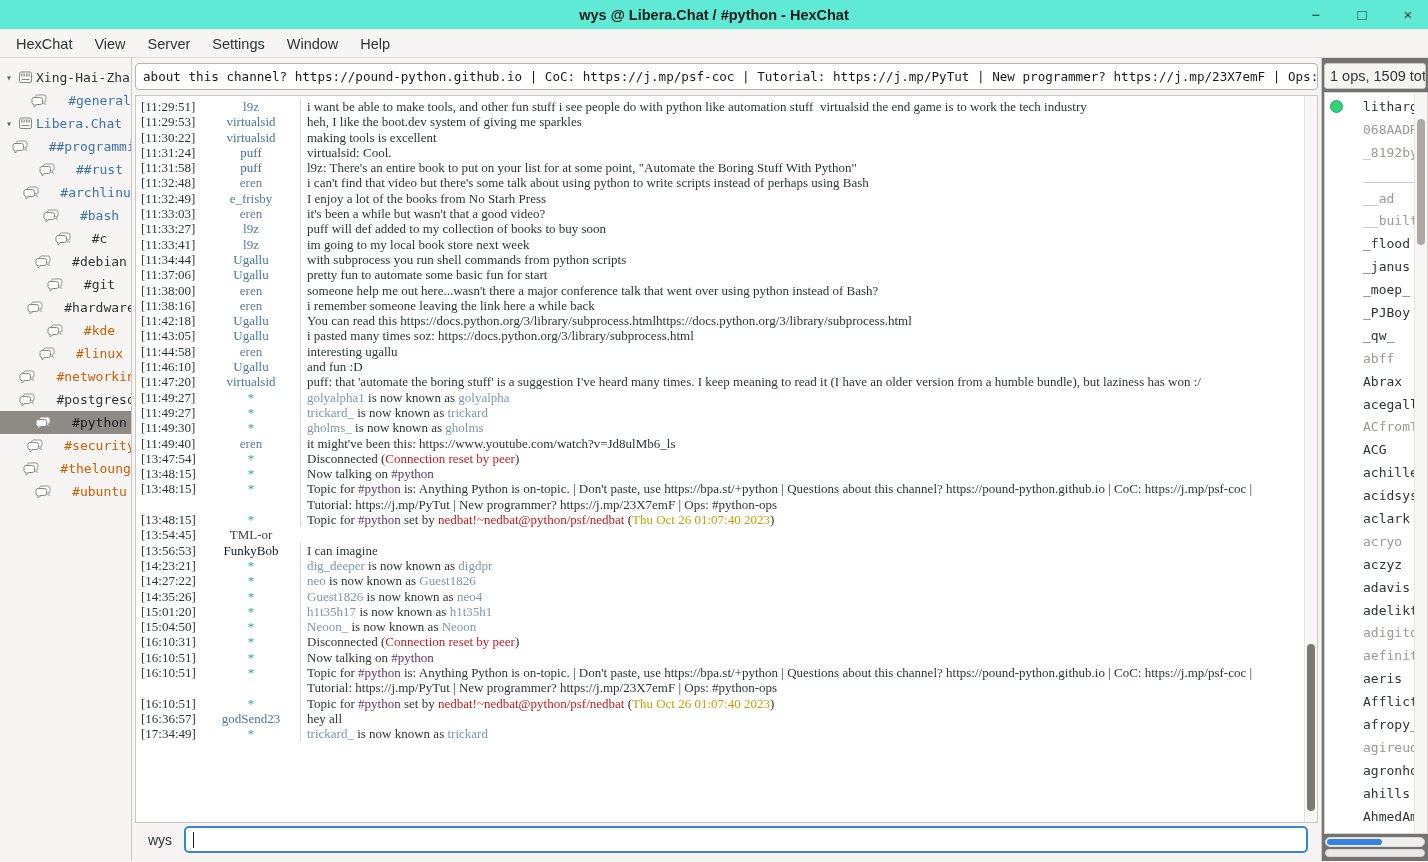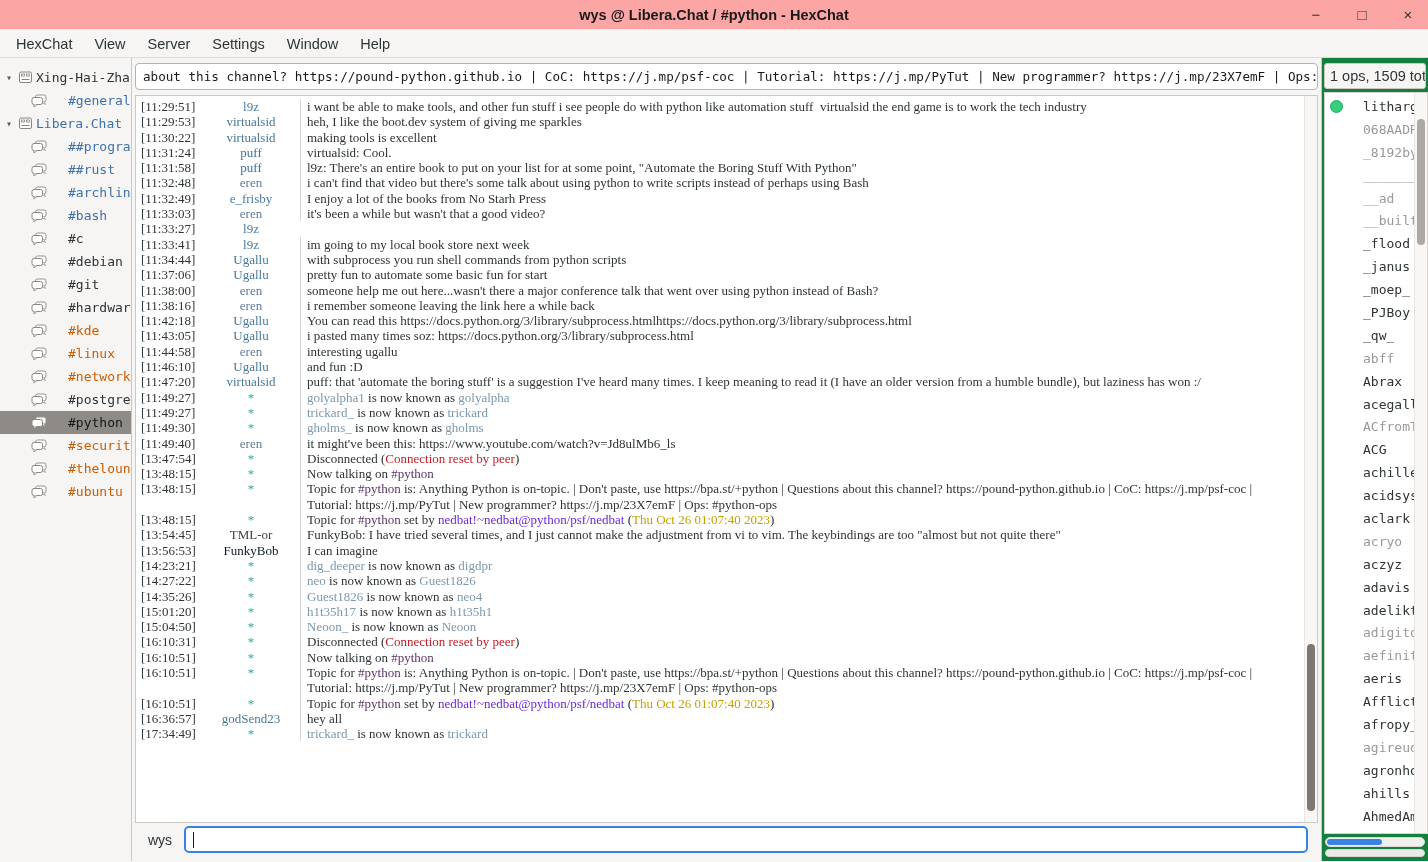--- a/index.html
+++ b/index.html
@@ -1,75 +1,75 @@
 <!DOCTYPE html>
 <html><head>
 <meta charset="utf-8">
 <style>
   * { margin:0; padding:0; box-sizing:border-box; }
   html,body { width:1428px; height:862px; overflow:hidden;
     font-family:"Liberation Sans",sans-serif; background:#f6f5f4; color:#2e3436; }
 
   
-  .titlebar { height:30px; background:#fca5a5; display:flex; align-items:center; position:relative;
+  .titlebar { height:30px; background:#5eead4; display:flex; align-items:center; position:relative;
     border-bottom:1px solid #eceae8; }
   .title { flex:1; text-align:center; font-weight:bold; font-size:14.5px; color:#19191a; }
   .win-controls { position:absolute; right:12px; top:0; height:100%; display:flex; align-items:center; gap:30px; }
   .win-btn { font-size:15px; color:#2e3436; width:16px; text-align:center; line-height:16px; }
 
   
   .menubar { height:28px; background:#f6f5f4; display:flex; align-items:center; padding-left:5px;
     border-bottom:1px solid #dedad6; }
   .menu-item { padding:4px 11px; font-size:14.5px; color:#2e3436; }
 
   
   .content { display:flex; height:803px; }
 
   
   .tree-panel { width:132px; border-right:1px solid #cdc7c2; background:#f6f5f4; padding-top:8px;
     font-family:"DejaVu Sans Mono",monospace; font-size:13px; overflow:hidden; flex:none; }
   .tree-row { height:23px; display:flex; align-items:center; white-space:nowrap; overflow:hidden; }
   .tree-row.server { padding-left:3px; gap:3px; }
-  .tree-row.channel { padding-left:31px; gap:21px; }
+  .tree-row.channel { padding-left:31px; gap:21px;justify-content:center; }
   .tree-row.sel { background:#8e8b87; }
   .tree-row.sel .tree-label { color:#161616; }
   .expander { width:12px; font-size:10px; color:#5f5b57; text-align:center; flex:none; }
   .tree-ico { flex:none; display:flex; }
   .c-default { color:#2e3436; } .c-blue { color:#3d71ad; } .c-red { color:#ce5c00; }
 
   
   .main-col { flex:1; min-width:0; display:flex; flex-direction:column; background:#f6f5f4; padding:5px 3px 0 3px; }
   .topicbar { height:27px; flex:none; background:#fff; border:1px solid #b8b2ab; border-radius:4px;
     font-family:"DejaVu Sans Mono",monospace; font-size:12.6px; color:#1a1a1a;
     display:flex; align-items:center; padding:0 7px; white-space:nowrap; overflow:hidden; margin-bottom:5px; }
 
   .chat-wrap { flex:1; position:relative; background:#fff; border:1px solid #cdc7c2; overflow:hidden; }
   .chat { position:absolute; left:0; top:3px; right:14px; bottom:0; overflow:hidden;
     font-family:Liberation Serif, serif; font-size:13px; line-height:15.3px; color:#2e3436; }
   .chat-line { display:grid; grid-template-columns:72px 92px 1fr; }
   .cl-time { padding-left:5px; white-space:nowrap; }
   .cl-nick { text-align:center; padding-right:6px; white-space:nowrap; overflow:hidden; }
   .cl-msg { border-left:1px solid #d8d4cf; padding:0 8px 0 6px; white-space:pre-wrap; overflow-wrap:break-word; }
   .star { color:#2aa89a; }
-  .sg-red { color:#c01c28; } .sg-pur { color:#5c3566; } .sg-teal { color:#6d28d9; }
+  .sg-red { color:#c01c28; } .sg-pur { color:#5c3566; } .sg-teal { color:#b91c1c; }
   .sg-amb { color:#c4a000; } .sg-nk { color:#7b98ae;text-align:right; } .sg-lnk { color:#2e3436; }
 
   .vtrack { position:absolute; right:0; top:0; bottom:0; width:13px; background:#f8f7f6; border-left:1px solid #e7e4e1; }
   .vthumb { position:absolute; left:2px; right:2px; border-radius:5px; }
   .chat-thumb { top:75.5%; height:23%; background:#7c7975; }
   .ul-thumb { top:3.5%; height:17%; background:#aca8a4; }
 
   .inputbar { height:38px; flex:none; display:flex; align-items:center; padding:3px 10px 8px 13px; }
   .nick-label { font-size:14px; color:#2e3436; margin-right:12px; }
   .msg-input { flex:1; height:27px; background:#fff; border:2px solid #3584e4; border-radius:5px;
     display:flex; align-items:center; padding-left:7px; }
   .caret { width:1px; height:16px; background:#1b1b1b; }
 
   
-  .user-panel { width:107px; flex:none; border-left:1px solid #cdc7c2; background:#15803d;
+  .user-panel { width:107px; flex:none; border-left:1px solid #cdc7c2; background:#737373;
     display:flex; flex-direction:column; }
   .user-header { height:26px; flex:none; margin:5px 2px 3px 2px; border:1px solid #cdc7c2; border-radius:3px;
     background:#f6f5f4; display:flex; align-items:center; padding-left:5px;
     font-size:14.5px; color:#2e3436; white-space:nowrap; overflow:hidden; }
   .user-list-wrap { flex:1; position:relative; background:#fff; border:1px solid #d8d3ce; margin-left:2px; overflow:hidden; }
   .user-list { position:absolute; left:0; top:2px; right:13px; bottom:0; overflow:hidden; }
   .user-row { height:22.9px; display:flex; align-items:center; gap:20px; padding-left:5px;
     font-family:"DejaVu Sans Mono",monospace; font-size:13px; color:#2e3436; white-space:nowrap; overflow:hidden; }
   .dotcol { width:13px; height:13px; flex:none; }
   .op-dot { border-radius:50%; background:#33d17a; border:1px solid #26a269; }
@@ -358,20 +358,21 @@
             <span class="cl-msg"><span class="sg-t">I enjoy a lot of the books from No Starh Press</span></span>
           </div>
           <div class="chat-line">
             <span class="cl-time">[11:33:03]</span>
             <span class="cl-nick" style="color: rgb(94, 122, 153);">eren</span>
             <span class="cl-msg"><span class="sg-t">it's been a while but wasn't that a good video?</span></span>
           </div>
           <div class="chat-line">
             <span class="cl-time">[11:33:27]</span>
             <span class="cl-nick" style="color: rgb(74, 123, 166);">l9z</span>
+            <span class="cl-msg"><span class="sg-t">puff will def added to my collection of books to buy soon</span></span>
           </div>
           <div class="chat-line">
             <span class="cl-time">[11:33:41]</span>
             <span class="cl-nick" style="color: rgb(74, 123, 166);">l9z</span>
             <span class="cl-msg"><span class="sg-t">im going to my local book store next week</span></span>
           </div>
           <div class="chat-line">
             <span class="cl-time">[11:34:44]</span>
             <span class="cl-nick" style="color: rgb(71, 121, 153);">Ugallu</span>
             <span class="cl-msg"><span class="sg-t">with subprocess you run shell commands from python scripts</span></span>
@@ -452,21 +453,20 @@
             <span class="cl-msg"><span class="sg-t">Topic for </span><span class="sg-pur">#python</span><span class="sg-t"> is: Anything Python is on-topic. | Don't paste, use https://bpa.st/+python | Questions about this channel? https://pound-python.github.io | CoC: https://j.mp/psf-coc | Tutorial: https://j.mp/PyTut | New programmer? https://j.mp/23X7emF | Ops: #python-ops</span></span>
           </div>
           <div class="chat-line">
             <span class="cl-time">[13:48:15]</span>
             <span class="cl-nick star">*</span>
             <span class="cl-msg"><span class="sg-t">Topic for </span><span class="sg-pur">#python</span><span class="sg-t"> set by </span><span class="sg-teal">nedbat!~nedbat@python/psf/nedbat</span><span class="sg-t"> (</span><span class="sg-amb">Thu Oct 26 01:07:40 2023</span><span class="sg-t">)</span></span>
           </div>
           <div class="chat-line">
             <span class="cl-time">[13:54:45]</span>
             <span class="cl-nick" style="color: #404040;">TML-or</span>
-            <span class="cl-msg"><span class="sg-t">FunkyBob: I have tried several times, and I just cannot make the adjustment from vi to vim. The keybindings are too "almost but not quite there"</span></span>
           </div>
           <div class="chat-line">
             <span class="cl-time">[13:56:53]</span>
             <span class="cl-nick" style="color: #0f172a;">FunkyBob</span>
             <span class="cl-msg"><span class="sg-t">I can imagine</span></span>
           </div>
           <div class="chat-line">
             <span class="cl-time">[14:23:21]</span>
             <span class="cl-nick star">*</span>
             <span class="cl-msg"><span class="sg-nk">dig_deeper</span><span class="sg-t"> is now known as </span><span class="sg-nk">digdpr</span></span>

